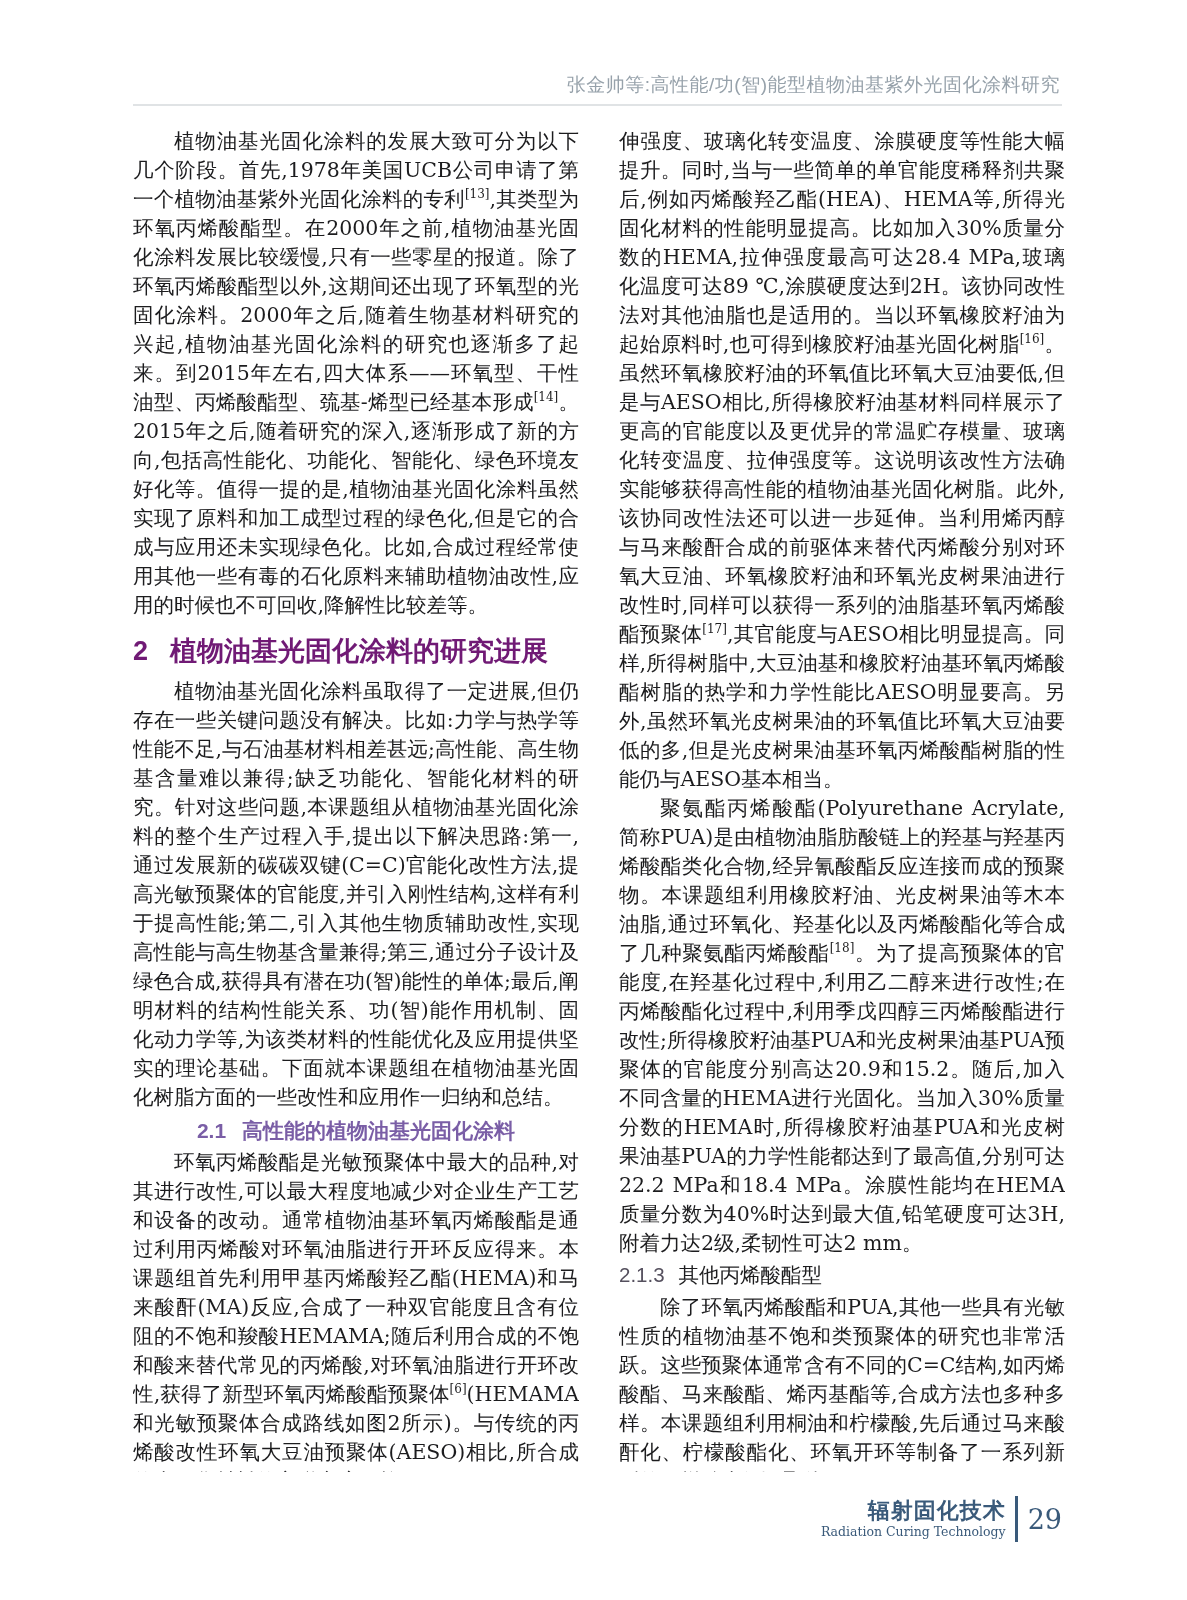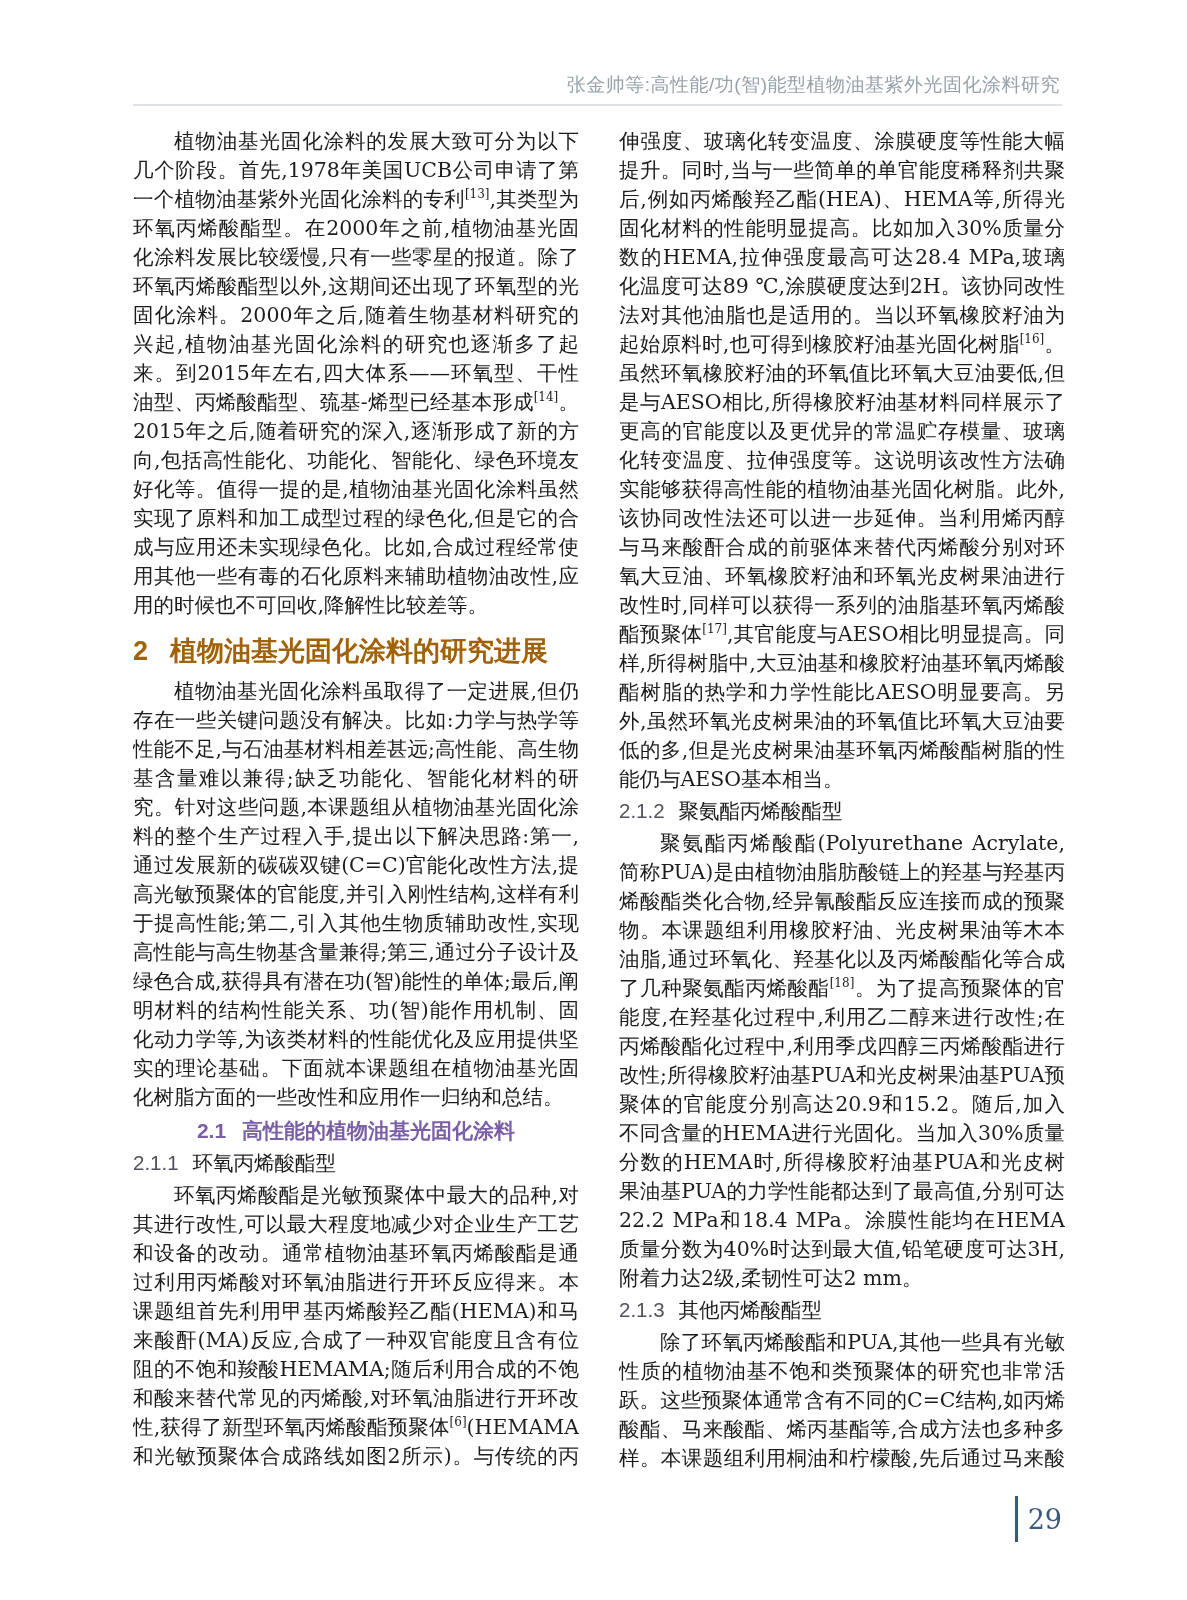--- a/index.html
+++ b/index.html
@@ -52,45 +52,43 @@
 
 <div class="page">
 
   <div class="running-head" style="color: rgb(151, 162, 171);">张金帅等:高性能/功(智)能型植物油基紫外光固化涂料研究</div>
   <div class="head-rule"></div>
 
   <div class="content">
 
     <div class="col">
       <p class="para"><span>植物油基光固化涂料的发展大致可分为以下几个阶段。首先,1978年美国UCB公司申请了第一个植物油基紫外光固化涂料的专利</span><sup>[13]</sup><span>,其类型为环氧丙烯酸酯型。在2000年之前,植物油基光固化涂料发展比较缓慢,只有一些零星的报道。除了环氧丙烯酸酯型以外,这期间还出现了环氧型的光固化涂料。2000年之后,随着生物基材料研究的兴起,植物油基光固化涂料的研究也逐渐多了起来。到2015年左右,四大体系——环氧型、干性油型、丙烯酸酯型、巯基-烯型已经基本形成</span><sup>[14]</sup><span>。2015年之后,随着研究的深入,逐渐形成了新的方向,包括高性能化、功能化、智能化、绿色环境友好化等。值得一提的是,植物油基光固化涂料虽然实现了原料和加工成型过程的绿色化,但是它的合成与应用还未实现绿色化。比如,合成过程经常使用其他一些有毒的石化原料来辅助植物油改性,应用的时候也不可回收,降解性比较差等。</span></p>
-      <div class="h1 accent" style="color: #a16207;">
+      <div class="h1 accent" style="color: #701a75;">
         <span class="num">2</span><span class="ttl">植物油基光固化涂料的研究进展</span>
       </div>
       <p class="para">植物油基光固化涂料虽取得了一定进展,但仍存在一些关键问题没有解决。比如:力学与热学等性能不足,与石油基材料相差甚远;高性能、高生物基含量难以兼得;缺乏功能化、智能化材料的研究。针对这些问题,本课题组从植物油基光固化涂料的整个生产过程入手,提出以下解决思路:第一,通过发展新的碳碳双键(C=C)官能化改性方法,提高光敏预聚体的官能度,并引入刚性结构,这样有利于提高性能;第二,引入其他生物质辅助改性,实现高性能与高生物基含量兼得;第三,通过分子设计及绿色合成,获得具有潜在功(智)能性的单体;最后,阐明材料的结构性能关系、功(智)能作用机制、固化动力学等,为该类材料的性能优化及应用提供坚实的理论基础。下面就本课题组在植物油基光固化树脂方面的一些改性和应用作一归纳和总结。</p>
       <div class="h2 accent" style="color: rgb(122, 94, 166); text-align: center;">
         <span class="num">2.1</span><span class="ttl">高性能的植物油基光固化涂料</span>
       </div>
-      <div class="h3">
-        <span class="num">2.1.1</span><span class="ttl">环氧丙烯酸酯型</span>
-      </div>
       <p class="para"><span>环氧丙烯酸酯是光敏预聚体中最大的品种,对其进行改性,可以最大程度地减少对企业生产工艺和设备的改动。通常植物油基环氧丙烯酸酯是通过利用丙烯酸对环氧油脂进行开环反应得来。本课题组首先利用甲基丙烯酸羟乙酯(HEMA)和马来酸酐(MA)反应,合成了一种双官能度且含有位阻的不饱和羧酸HEMAMA;随后利用合成的不饱和酸来替代常见的丙烯酸,对环氧油脂进行开环改性,获得了新型环氧丙烯酸酯预聚体</span><sup>[6]</sup><span>(HEMAMA和光敏预聚体合成路线如图2所示)。与传统的丙烯酸改性环氧大豆油预聚体(AESO)相比,所合成的光固化材料的交联密度、拉</span></p>
     </div>
 
     <div class="col">
       <p class="para cont"><span>伸强度、玻璃化转变温度、涂膜硬度等性能大幅提升。同时,当与一些简单的单官能度稀释剂共聚后,例如丙烯酸羟乙酯(HEA)、HEMA等,所得光固化材料的性能明显提高。比如加入30%质量分数的HEMA,拉伸强度最高可达28.4 MPa,玻璃化温度可达89 ℃,涂膜硬度达到2H。该协同改性法对其他油脂也是适用的。当以环氧橡胶籽油为起始原料时,也可得到橡胶籽油基光固化树脂</span><sup>[16]</sup><span>。虽然环氧橡胶籽油的环氧值比环氧大豆油要低,但是与AESO相比,所得橡胶籽油基材料同样展示了更高的官能度以及更优异的常温贮存模量、玻璃化转变温度、拉伸强度等。这说明该改性方法确实能够获得高性能的植物油基光固化树脂。此外,该协同改性法还可以进一步延伸。当利用烯丙醇与马来酸酐合成的前驱体来替代丙烯酸分别对环氧大豆油、环氧橡胶籽油和环氧光皮树果油进行改性时,同样可以获得一系列的油脂基环氧丙烯酸酯预聚体</span><sup>[17]</sup><span>,其官能度与AESO相比明显提高。同样,所得树脂中,大豆油基和橡胶籽油基环氧丙烯酸酯树脂的热学和力学性能比AESO明显要高。另外,虽然环氧光皮树果油的环氧值比环氧大豆油要低的多,但是光皮树果油基环氧丙烯酸酯树脂的性能仍与AESO基本相当。</span></p>
-      <div class="h3">
-        <span class="num">2.1.2</span><span class="ttl">聚氨酯丙烯酸酯型</span>
-      </div>
       <p class="para"><span>聚氨酯丙烯酸酯(Polyurethane Acrylate, 简称PUA)是由植物油脂肪酸链上的羟基与羟基丙烯酸酯类化合物,经异氰酸酯反应连接而成的预聚物。本课题组利用橡胶籽油、光皮树果油等木本油脂,通过环氧化、羟基化以及丙烯酸酯化等合成了几种聚氨酯丙烯酸酯</span><sup>[18]</sup><span>。为了提高预聚体的官能度,在羟基化过程中,利用乙二醇来进行改性;在丙烯酸酯化过程中,利用季戊四醇三丙烯酸酯进行改性;所得橡胶籽油基PUA和光皮树果油基PUA预聚体的官能度分别高达20.9和15.2。随后,加入不同含量的HEMA进行光固化。当加入30%质量分数的HEMA时,所得橡胶籽油基PUA和光皮树果油基PUA的力学性能都达到了最高值,分别可达22.2 MPa和18.4 MPa。涂膜性能均在HEMA质量分数为40%时达到最大值,铅笔硬度可达3H,附着力达2级,柔韧性可达2 mm。</span></p>
       <div class="h3">
         <span class="num">2.1.3</span><span class="ttl">其他丙烯酸酯型</span>
       </div>
       <p class="para"><span>除了环氧丙烯酸酯和PUA,其他一些具有光敏性质的植物油基不饱和类预聚体的研究也非常活跃。这些预聚体通常含有不同的C=C结构,如丙烯酸酯、马来酸酯、烯丙基酯等,合成方法也多种多样。本课题组利用桐油和柠檬酸,先后通过马来酸酐化、柠檬酸酯化、环氧开环等制备了一系列新型的丙烯酸光敏预聚体</span></p>
     </div>
 
   </div>
 
   <div class="footer">
+    <div class="footer-names">
+      <div class="journal-cn" style="color: rgb(58, 90, 122);">辐射固化技术</div>
+      <div class="journal-en" style="color: rgb(58, 90, 122);">Radiation Curing Technology</div>
+    </div>
     <div class="footer-bar" style="background: rgb(58, 90, 122);"></div>
     <div class="page-number" style="color: rgb(58, 90, 122);">29</div>
   </div>
 
 </div>
 
 </body></html>

